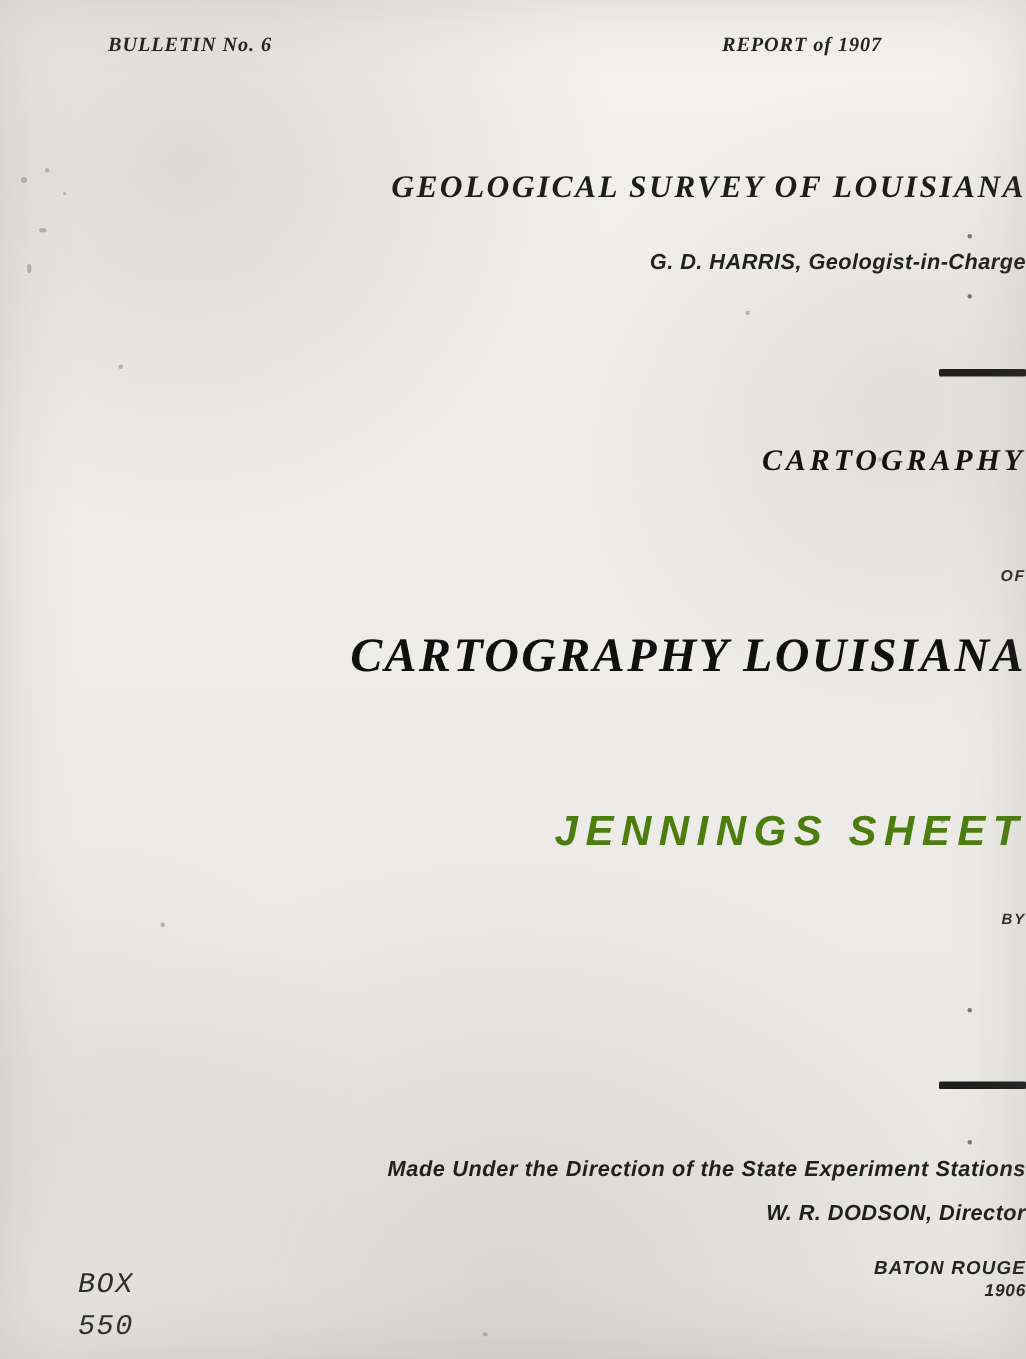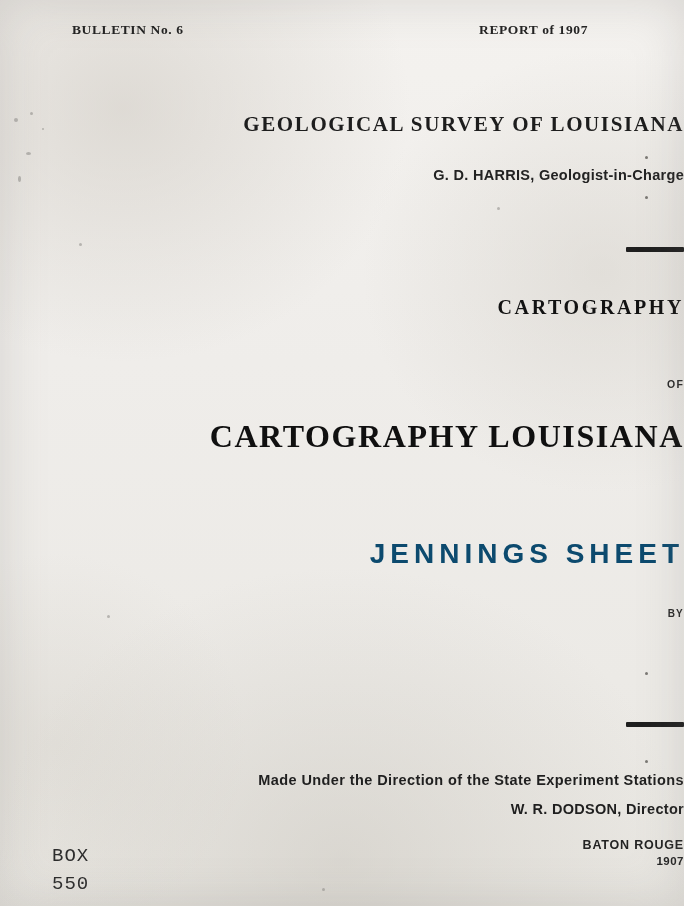--- a/index.html
+++ b/index.html
@@ -32,20 +32,21 @@
     position: absolute;
     border-radius: 50%;
     background: #8d8b86;
     opacity: .55;
   }
 
   .content {
     position: absolute;
     inset: 0;
     padding: 0;
+    font-style: italic;
   }
 
   
   .header {
     position: absolute;
     top: 22px;
     left: 72px;
     right: 96px;
     display: flex;
     justify-content: space-between;
@@ -133,21 +134,21 @@
     letter-spacing: 1.1px;
     color: #242424;
     font-family: "Liberation Serif", serif;
   }
 
   .jennings {
     top: 538px;
     font-size: 28px;
     font-weight: 700;
     letter-spacing: 5px;
-    color: #0c4a6e;
+    color: #4d7c0f;
     font-family: "Liberation Sans", sans-serif;
   }
 
   .by-word {
     top: 608px;
     font-size: 10px;
     font-weight: 700;
     letter-spacing: 1.2px;
     color: #2b2b2b;
     font-family: "Liberation Sans", sans-serif;
@@ -275,21 +276,21 @@
   <div class="center-block southwestern">CARTOGRAPHY  LOUISIANA</div>
   <div class="center-block jennings">JENNINGS  SHEET</div>
 
   <div class="center-block by-word">BY</div>
 
   <div class="center-block rule rule2"><span class="bar"></span></div>
 
   <div class="center-block made-under">Made Under the Direction of the State Experiment Stations</div>
   <div class="center-block director">W. R. DODSON, Director</div>
   <div class="center-block place">BATON ROUGE</div>
-  <div class="center-block year">1907</div>
+  <div class="center-block year">1906</div>
 
   <div class="stamp">
     <div>BOX</div>
     <div>550</div>
   </div>
 
   <div class="margin-mark mm1"></div>
   <div class="margin-mark mm2"></div>
   <div class="margin-dot" style="top:156px;"></div>
   <div class="margin-dot" style="top:196px;"></div>

